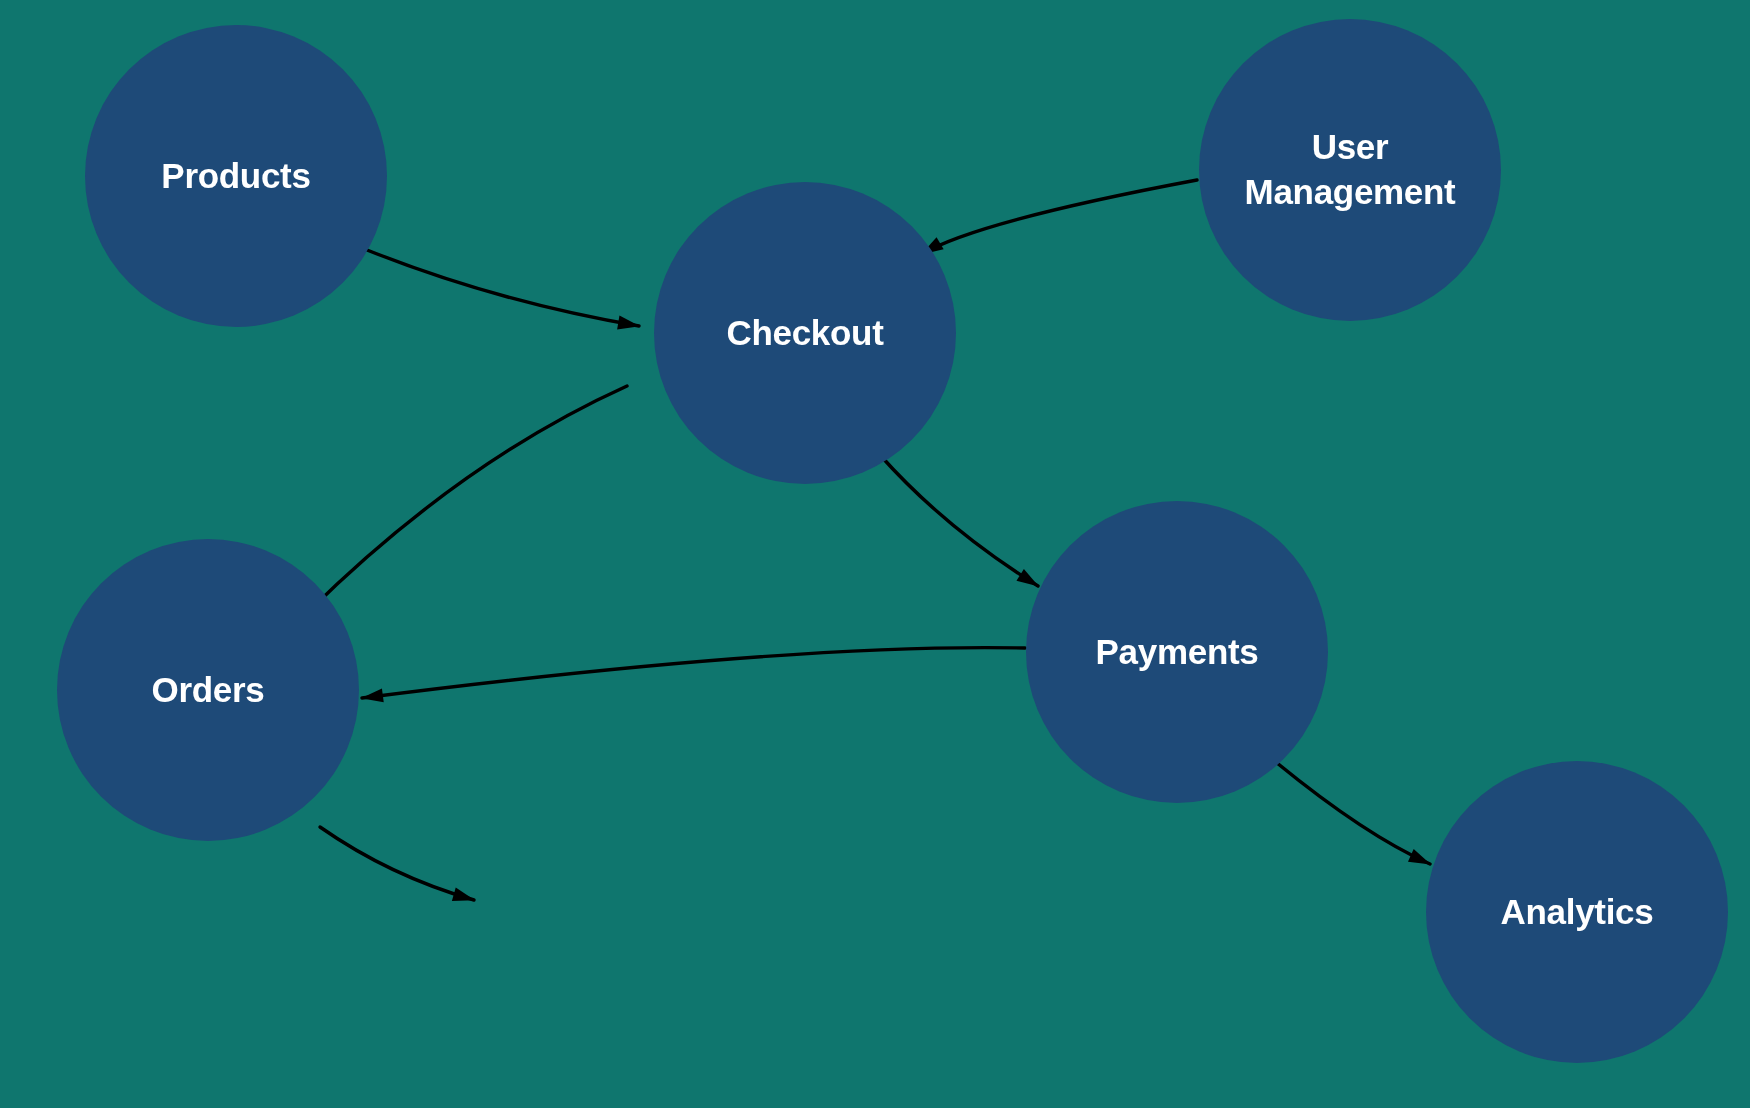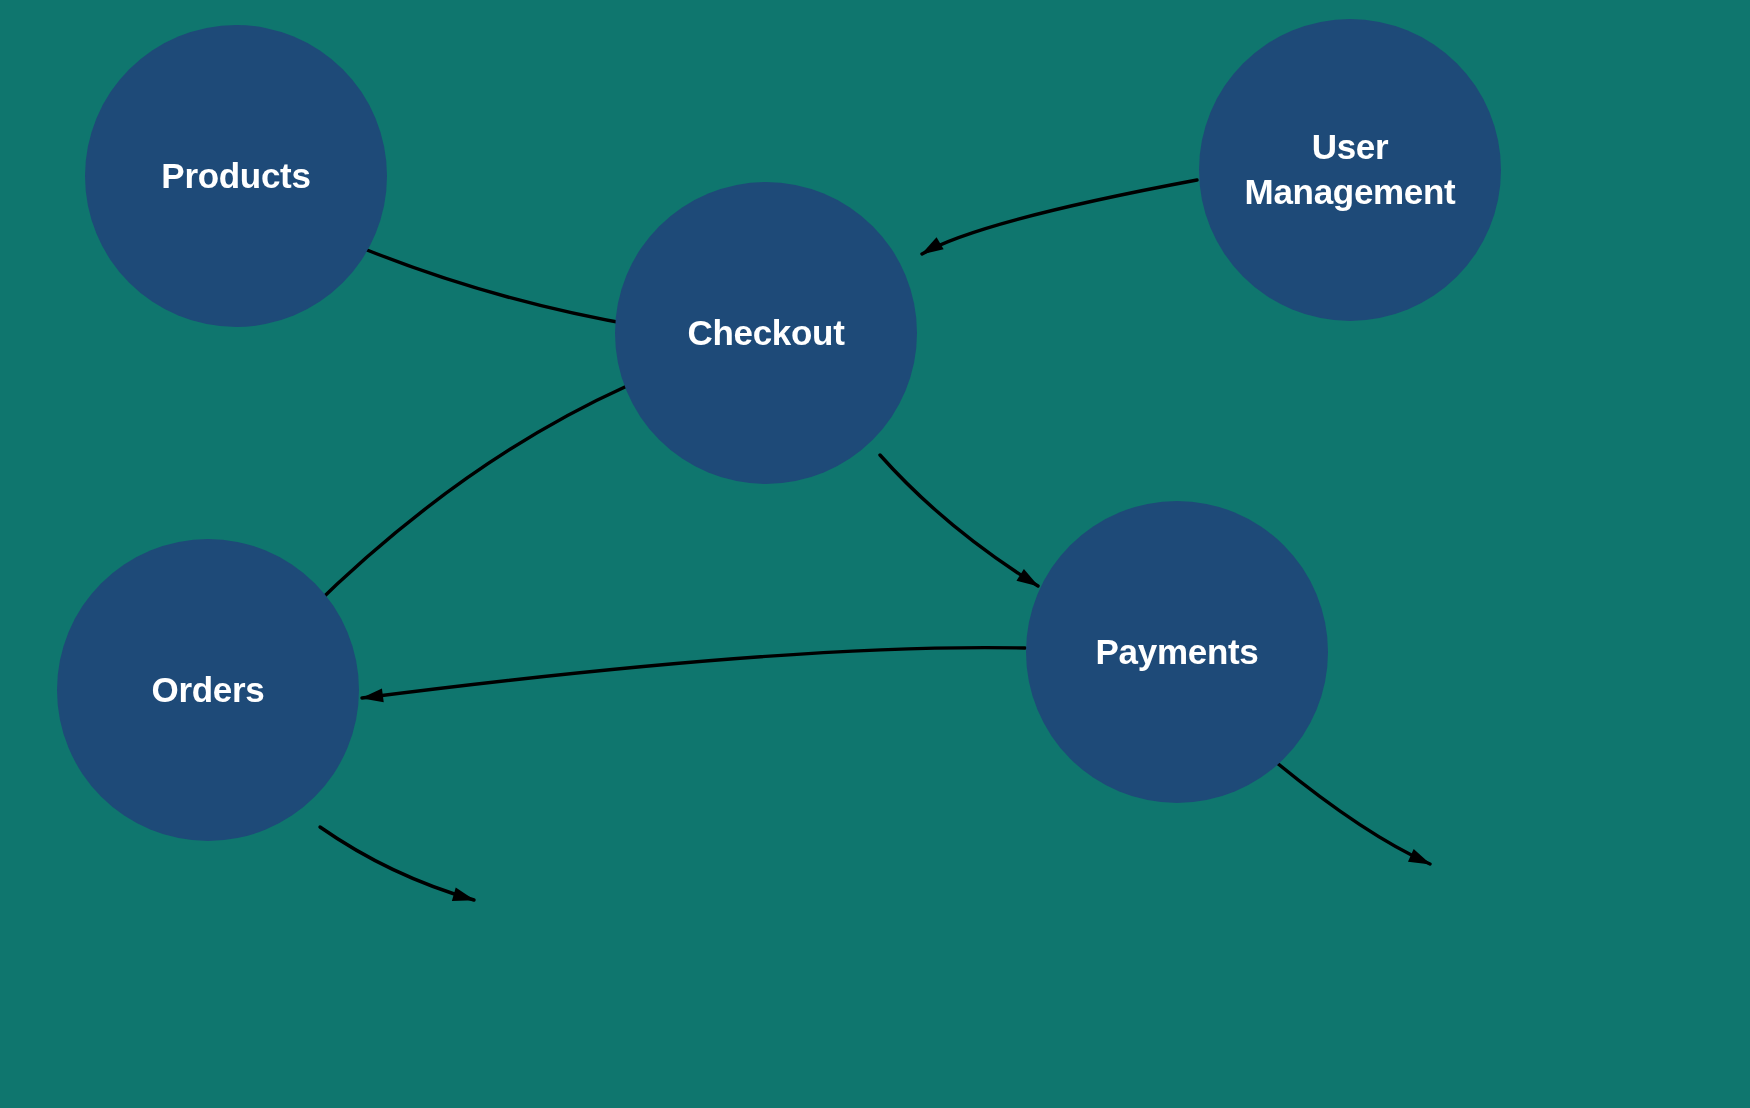--- a/index.html
+++ b/index.html
@@ -42,21 +42,21 @@
   .node .label {
     max-width: 248px;
     color: #ffffff;
     font-size: 35px;
     font-weight: 700;
     line-height: 1.28;
     letter-spacing: -0.3px;
   }
   .node-products            { left: 85px;   top: 25px;  }
   .node-user-management     { left: 1199px; top: 19px;  }
-  .node-checkout            { left: 615px;  top: 182px; }
+  .node-checkout            { left: 654px;  top: 182px; }
   .node-orders              { left: 57px;   top: 539px; }
   .node-payments            { left: 1026px; top: 501px; justify-content: center; }
   .node-inventory-management{ left: 470px;  top: 778px; }
   .node-analytics           { left: 1426px; top: 761px; }
 </style>
 </head>
 <body>
 
 <div class="canvas">
 
@@ -90,14 +90,17 @@
 
   <div class="node node-orders">
     <div class="label">Orders</div>
   </div>
 
   <div class="node node-payments">
     <div class="label">Payments</div>
   </div>
 
 
+  <div class="node node-analytics">
+    <div class="label">Analytics</div>
+  </div>
 
 </div>
 
 </body></html>

